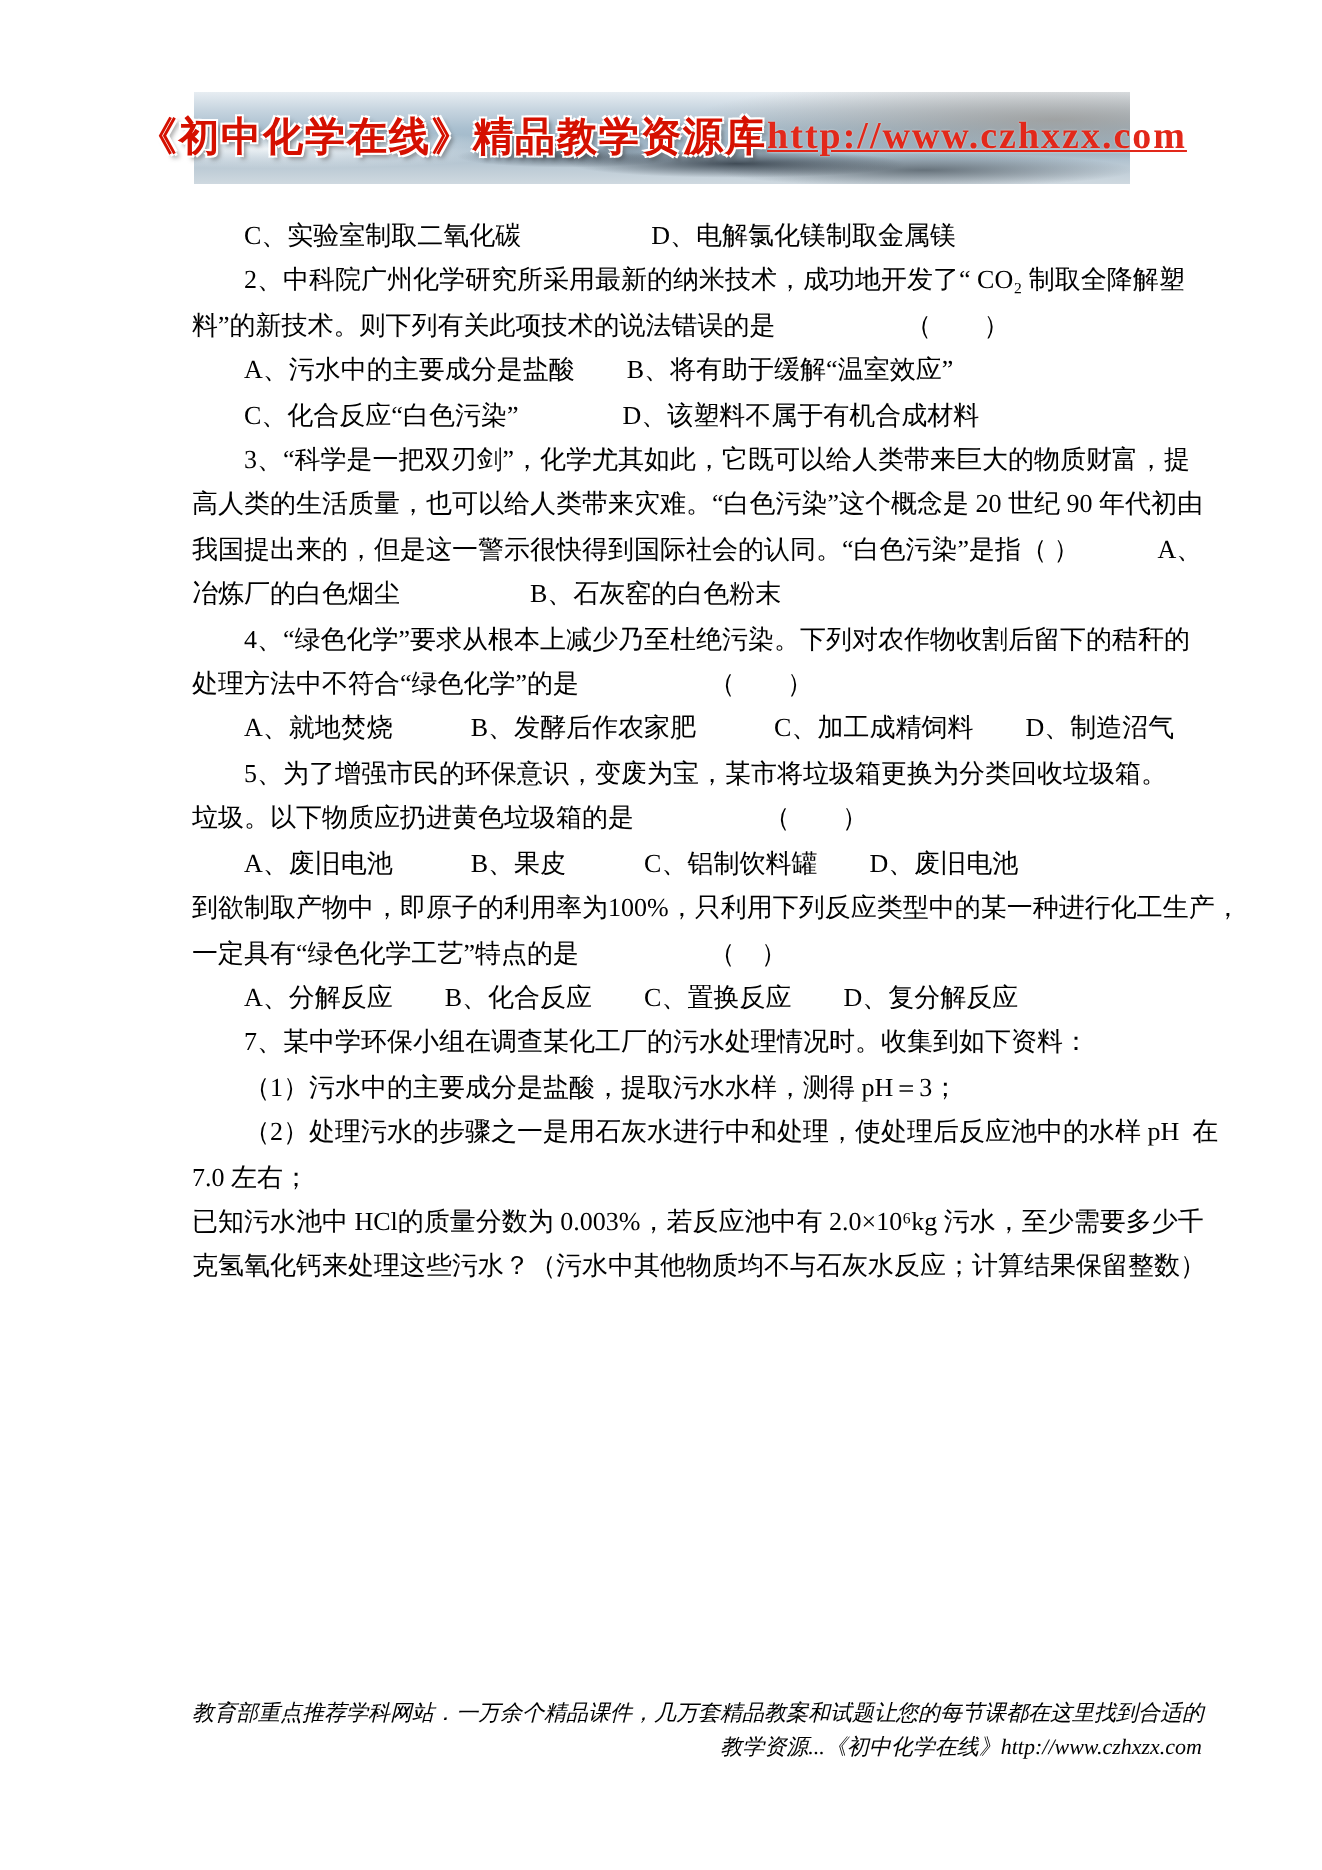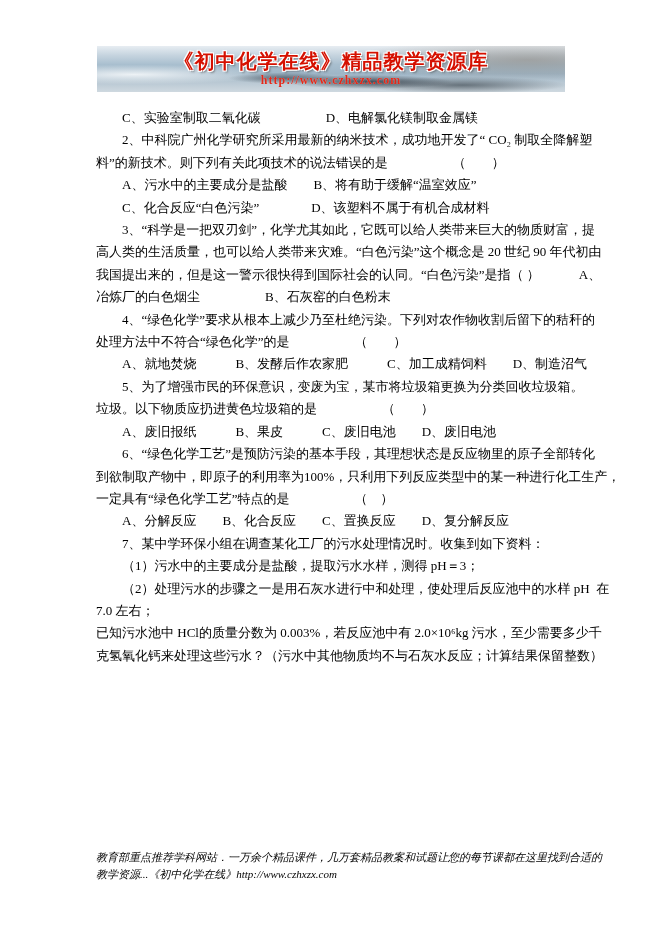--- a/index.html
+++ b/index.html
@@ -3,50 +3,51 @@
 <meta charset="utf-8">
 <style>
   html,body{margin:0;padding:0;}
   body{
     width:661px;height:935px;background:#ffffff;position:relative;
     font-family:"Liberation Serif","DejaVu Serif",serif;
     overflow:hidden;
   }
   .banner{
     position:absolute;left:97px;top:46px;width:468px;height:46px;
-    display:flex;flex-direction:column;align-items:center;justify-content:center;
+    display:flex;flex-direction:row;align-items:center;justify-content:center;
     background-color:#b3c4d2;
     background-image:
       radial-gradient(ellipse 260px 30px at 92% 30%, rgba(140,130,120,0.55), transparent 70%),
       radial-gradient(ellipse 120px 10px at 58% 78%, rgba(25,35,45,0.75), transparent 70%),
       radial-gradient(ellipse 80px 8px at 40% 70%, rgba(35,45,55,0.6), transparent 70%),
       radial-gradient(ellipse 150px 12px at 78% 85%, rgba(30,40,48,0.55), transparent 70%),
       radial-gradient(ellipse 200px 14px at 8% 62%, rgba(245,248,250,0.9), transparent 70%),
       linear-gradient(180deg, #e7edf2 0%, #c6d4df 20%, #a9bfcf 40%, #9fb6c7 60%, #bac9d4 80%, #cfd9e0 100%);
   }
   .banner-title{
     font-weight:bold;font-size:20px;line-height:22px;color:#d51000;letter-spacing:1px;
     text-shadow:-1px -1px 0 #ffffff,1px -1px 0 #ffffff,-1px 1px 0 #ffffff,1px 1px 0 #ffffff,2px 2px 2px rgba(60,60,60,0.5);
     white-space:nowrap;
   }
   .banner-url{
-    font-weight:bold;font-size:12px;line-height:16px;color:#e2281a;letter-spacing:1px;
+    font-weight:bold;font-size:19px;line-height:16px;color:#e2281a;letter-spacing:1px;
     margin-top:0px;white-space:nowrap;
     text-shadow:0 0 1px rgba(255,255,255,0.6);
+    text-decoration:underline;
   }
   .doc{
     position:absolute;left:96px;top:107px;width:505px;
     font-size:13px;line-height:22.4px;color:#000000;
   }
   .doc .line{white-space:pre;}
   .footer{
     position:absolute;left:96px;top:849px;width:505px;
     font-size:11px;line-height:17px;color:#000000;font-style:italic;
   }
-  .footer .line{white-space:pre;}
+  .footer .line{white-space:pre;text-align:right;}
 </style>
 </head>
 <body>
 
 <div class="banner">
   <div class="banner-title">《初中化学在线》精品教学资源库</div>
   <div class="banner-url">http://www.czhxzx.com</div>
 </div>
 
 <div class="doc">
@@ -57,22 +58,21 @@
     <div class="line">　　C、化合反应“白色污染”　　　　D、该塑料不属于有机合成材料</div>
     <div class="line">　　3、“科学是一把双刃剑”，化学尤其如此，它既可以给人类带来巨大的物质财富，提</div>
     <div class="line">高人类的生活质量，也可以给人类带来灾难。“白色污染”这个概念是 20 世纪 90 年代初由</div>
     <div class="line">我国提出来的，但是这一警示很快得到国际社会的认同。“白色污染”是指（ ）　　　A、</div>
     <div class="line">冶炼厂的白色烟尘　　　　　B、石灰窑的白色粉末</div>
     <div class="line">　　4、“绿色化学”要求从根本上减少乃至杜绝污染。下列对农作物收割后留下的秸秆的</div>
     <div class="line">处理方法中不符合“绿色化学”的是　　　　　（　　）</div>
     <div class="line">　　A、就地焚烧　　　B、发酵后作农家肥　　　C、加工成精饲料　　D、制造沼气</div>
     <div class="line">　　5、为了增强市民的环保意识，变废为宝，某市将垃圾箱更换为分类回收垃圾箱。</div>
     <div class="line">垃圾。以下物质应扔进黄色垃圾箱的是　　　　　（　　）</div>
-    <div class="line">　　A、废旧报纸　　　B、果皮　　　C、废旧电池　　D、废旧电池</div>
-    <div class="line">　　6、“绿色化学工艺”是预防污染的基本手段，其理想状态是反应物里的原子全部转化</div>
+    <div class="line">　　A、废旧电池　　　B、果皮　　　C、铝制饮料罐　　D、废旧电池</div>
     <div class="line">到欲制取产物中，即原子的利用率为100%，只利用下列反应类型中的某一种进行化工生产，</div>
     <div class="line">一定具有“绿色化学工艺”特点的是　　　　　（　）</div>
     <div class="line">　　A、分解反应　　B、化合反应　　C、置换反应　　D、复分解反应</div>
     <div class="line">　　7、某中学环保小组在调查某化工厂的污水处理情况时。收集到如下资料：</div>
     <div class="line">　　（1）污水中的主要成分是盐酸，提取污水水样，测得 pH＝3；</div>
     <div class="line">　　（2）处理污水的步骤之一是用石灰水进行中和处理，使处理后反应池中的水样 pH  在</div>
     <div class="line">7.0 左右；</div>
     <div class="line">已知污水池中 HCl的质量分数为 0.003%，若反应池中有 2.0×10⁶kg 污水，至少需要多少千</div>
     <div class="line">克氢氧化钙来处理这些污水？（污水中其他物质均不与石灰水反应；计算结果保留整数）</div>
   </div>

